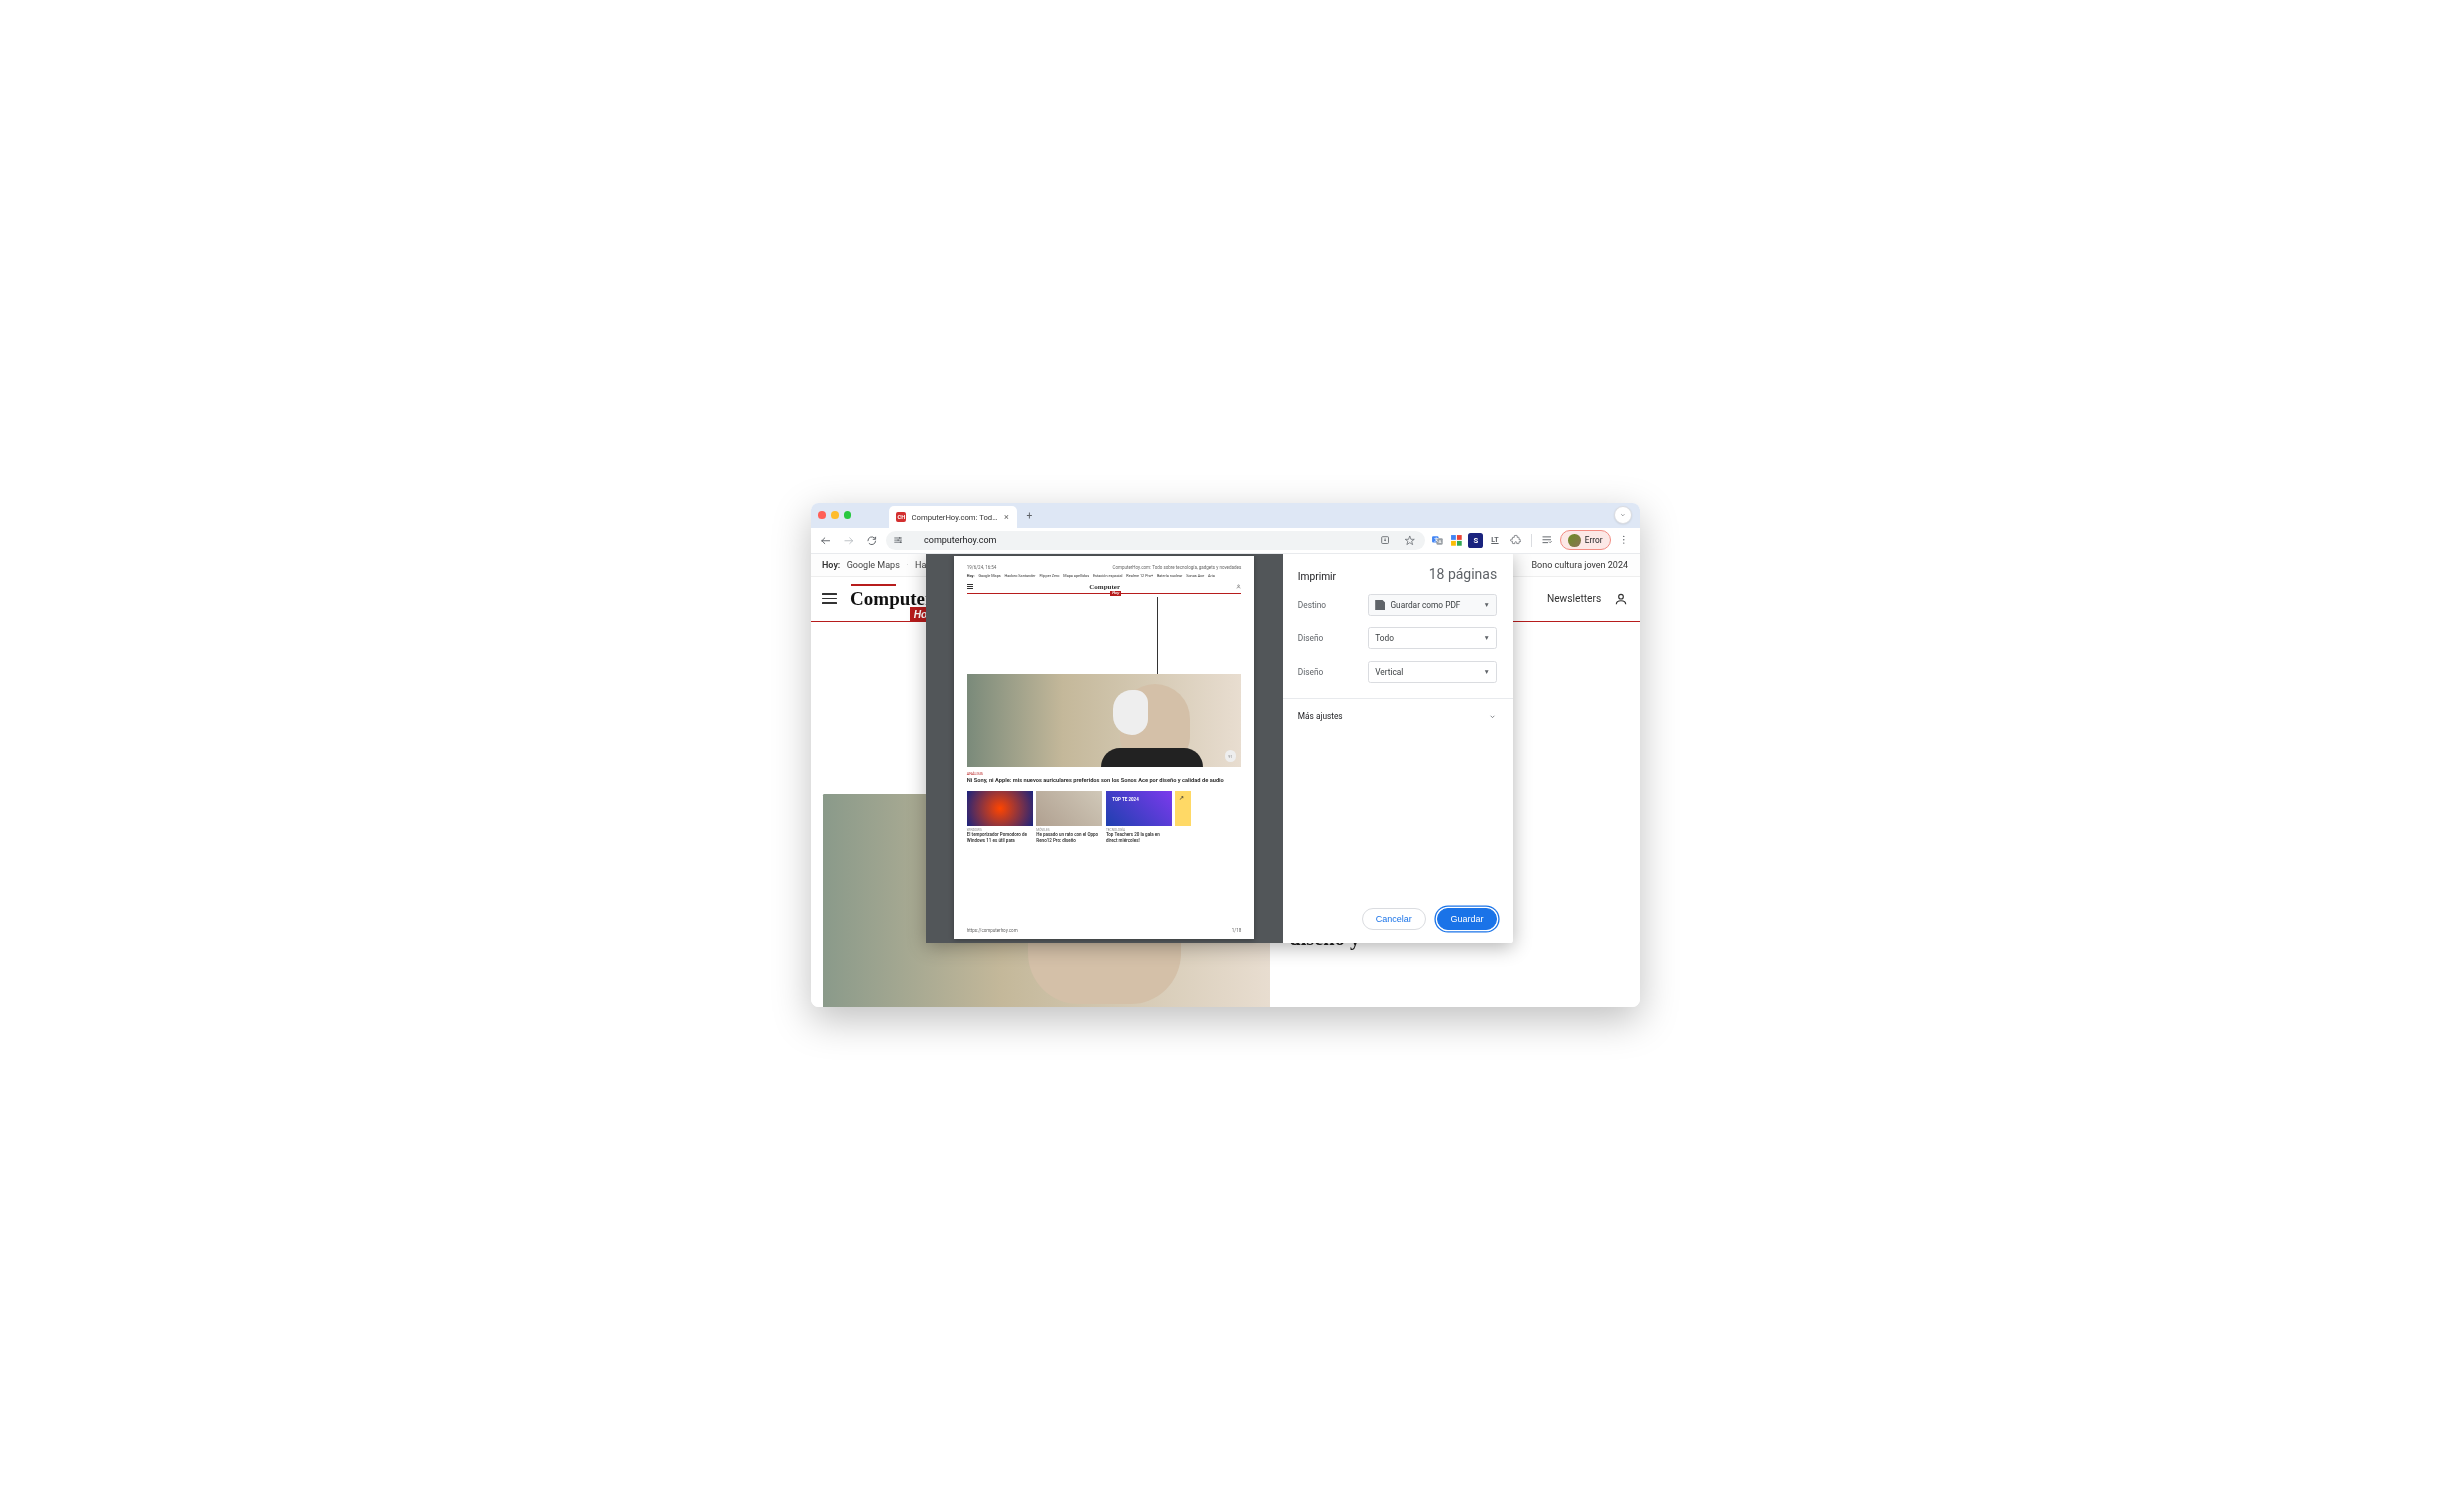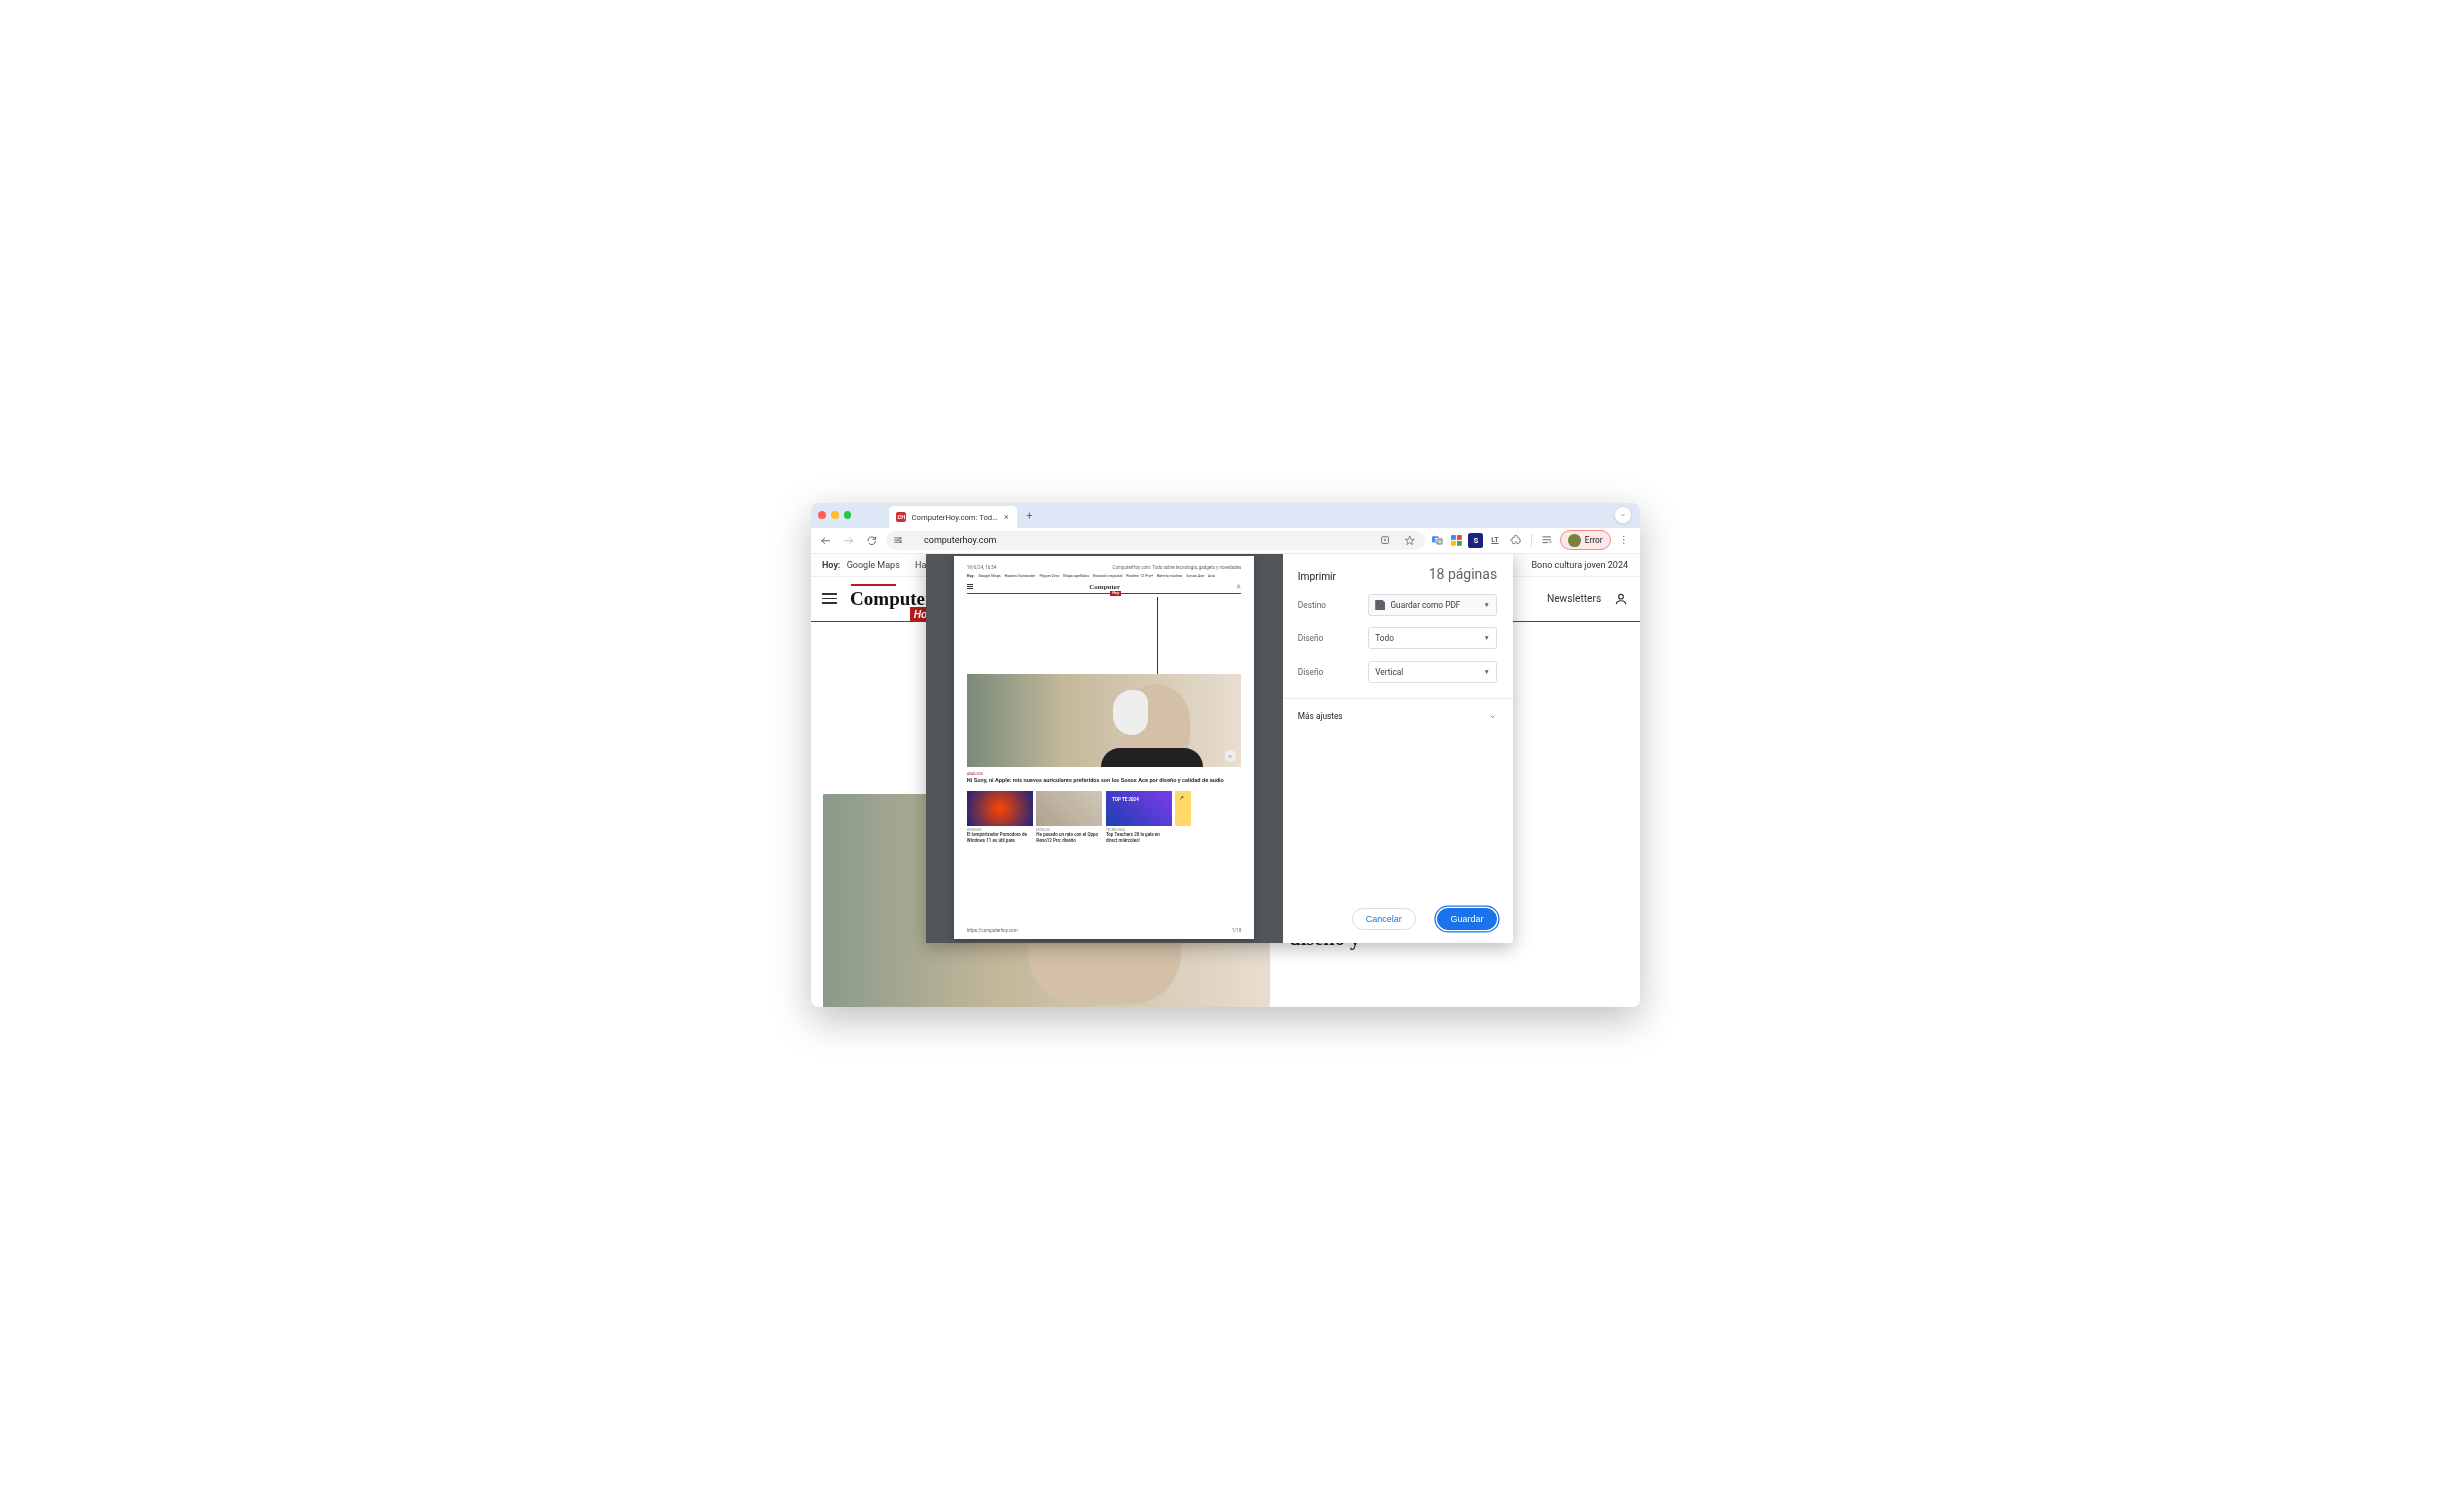--- a/index.html
+++ b/index.html
@@ -193,21 +193,21 @@
     .setting-label { width: 70px; color: #5f6368; }
     .dropdown {
       flex: 1; height: 22px; border: 0.6px solid #dadce0; border-radius: 2.6px;
       display: flex; align-items: center; padding: 0 6.4px; gap: 5.1px; cursor: pointer; background: #f8f9fa; font-size: 8.3px; color: #3c4043;
     }
     .dropdown.plain { background: #fff; }
     .dd-arrow { margin-left: auto; color: #5f6368; font-size: 6.4px; }
     .pdf-icon { width: 10.2px; height: 10.2px; background: #5f6368; clip-path: polygon(0 0, 70% 0, 100% 30%, 100% 100%, 0 100%); }
     .settings-divider { height: 0.6px; background: #e8eaed; margin: 3.8px -15.3px 9px; }
     .more-settings { display: flex; justify-content: space-between; align-items: center; cursor: pointer; color: #202124; padding: 3.8px 0; }
-    .settings-footer { margin-top: auto; display: flex; justify-content: flex-end; gap: 21px; padding-top: 12.8px; }
+    .settings-footer { margin-top: auto; display: flex; justify-content: flex-end; gap: 11px; padding-top: 12.8px; }
     .btn { padding: 5.1px 12.8px; border-radius: 11.5px; font-size: 9px; cursor: pointer; border: none; }
     .btn-secondary { background: #fff; border: 0.6px solid #dadce0; color: #1a73e8; }
     .btn-primary { background: #1a73e8; color: #fff; border: 1.9px solid #1a73e8; box-shadow: 0 0 0 1.3px #fff, 0 0 0 2.6px #1a73e8; }
     svg { display: block; }
   </style>
 </head>
 <body>
 
 <div class="window">
 

